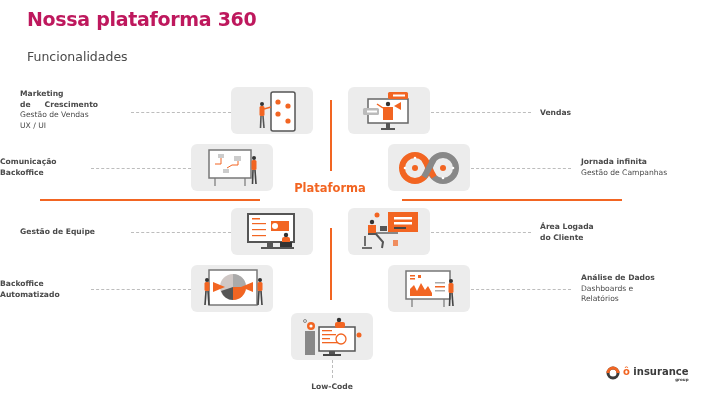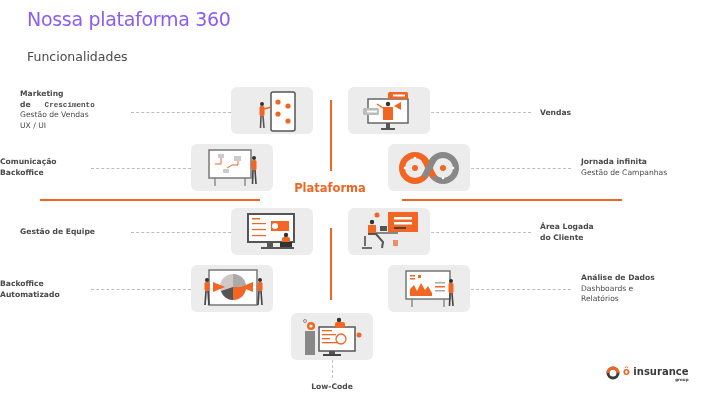--- a/index.html
+++ b/index.html
@@ -1,18 +1,18 @@
 <!DOCTYPE html>
 <html><head>
 <meta charset="utf-8">
 <style>
   html, body { margin:0; padding:0; }
   body { width:703px; height:405px; background:#ffffff; position:relative; overflow:hidden;
          font-family:"DejaVu Sans", sans-serif; color:#4a4a4a; }
-  .title { position:absolute; left:27px; top:8px; font-size:19px; font-weight:normal; color:#8b5cf6; letter-spacing:-0.3px; }
+  .title { position:absolute; left:27px; top:8px; font-size:19px; font-weight:bold; color:#be185d; letter-spacing:-0.3px; }
   .subtitle { position:absolute; left:27px; top:33px; font-size:12.5px; color:#4a4a4a;margin-top:16px; }
   .hline { position:absolute; height:2px; background:#f26522; }
   .vline { position:absolute; width:2px; background:#f26522; }
   .center-label { position:absolute; left:280px; top:181px; width:100px; text-align:center;
          font-size:11.5px; font-weight:bold; color:#f26522; line-height:15px; }
   .tile { position:absolute; width:82px; height:47px; background:#ececec; border-radius:6px; overflow:hidden; }
   .tile svg { width:100%; height:100%; display:block; }
   .dash { position:absolute; height:0; border-top:1px dashed #bdbdbd; }
   .vdash { position:absolute; width:0; border-left:1px dashed #bdbdbd; }
   .lbl { position:absolute; font-size:7.6px; line-height:10.5px; color:#4a4a4a; }
@@ -199,21 +199,21 @@
 <div class="dash" style="left:91px; top:168px; width:100px;"></div>
 <div class="dash" style="left:471px; top:168px; width:100px;"></div>
 <div class="dash" style="left:131px; top:232px; width:100px;"></div>
 <div class="dash" style="left:431px; top:232px; width:100px;"></div>
 <div class="dash" style="left:91px; top:289px; width:100px;"></div>
 <div class="dash" style="left:471px; top:289px; width:100px;"></div>
 <div class="vdash" style="left:332px; top:360px; height:18px;"></div>
 
 <div class="lbl r" style="left:20px; top:89px; width:115px;">
   <b style="padding-right:28px;">Marketing</b>
-  <b><span style="display:inline; margin-right:14px;">de</span><span style="display:inline;font-family:Liberation Mono, monospace;">Crescimento</span></b>
+  <b><span style="display:inline; margin-right:14px;">de</span><span style="display:inline;">Crescimento</span></b>
   <span style="padding-right:11px;">Gestão de Vendas</span>
   <span style="padding-right:11px;">UX / UI</span>
 </div>
 
 <div class="lbl" style="left:540px; top:108px;">
   <b>Vendas</b>
 </div>
 
 <div class="lbl r" style="left:0px; top:157px; width:82px;">
   <b>Comunicação</b>

